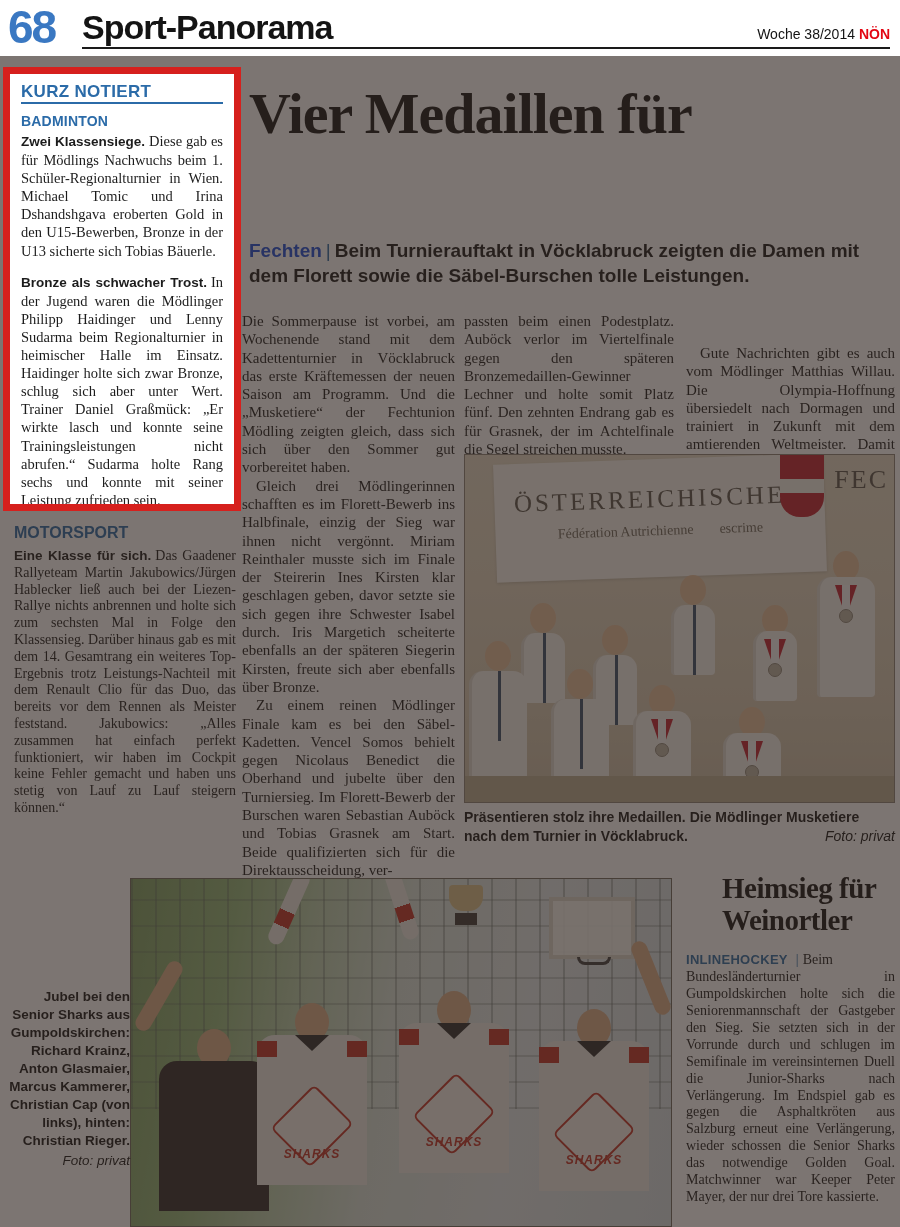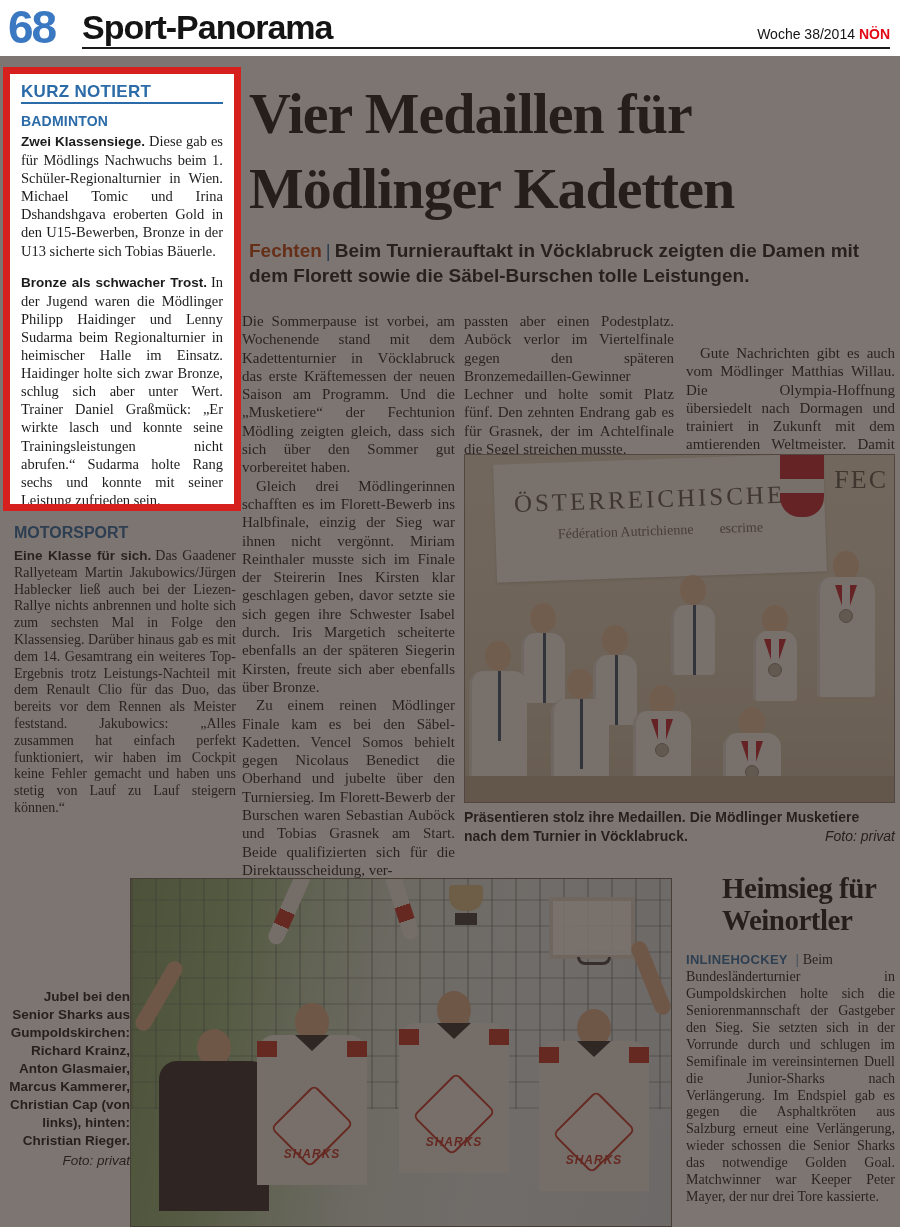--- a/index.html
+++ b/index.html
@@ -36,21 +36,21 @@
   .ms-sport { position:absolute; left:14px; top:524px; width:220px; font-size:16px; font-weight:bold; color:#2b6ba8; }
   .ms-body { position:absolute; left:14px; top:548px; width:222px; }
   .ms-body p.body { font-size:14px; line-height:1.2; }
 
   
   .headline { position:absolute; left:249px; top:76px; width:648px;
               font-family:"Liberation Serif", serif; font-weight:bold; color:#141414;
               font-size:58px; line-height:1.3; letter-spacing:-1px; }
   .standfirst { position:absolute; left:249px; top:238px; width:645px;
                 font-size:19px; font-weight:bold; line-height:1.32; color:#1a1a1a; }
-  .kicker { color:#c2410c; }
+  .kicker { color:#1d4ed8; }
   .sep { color:#2d6ca5; font-weight:normal; padding:0 4px; }
 
   .col { position:absolute; top:312px; }
   .col p.body { font-size:15px; line-height:1.22; }
   .col p.body + p.body { margin-top:0; }
   .col1 { left:242px; width:213px; }
   .col2 { left:464px; width:210px; }
   .col3 { left:686px; width:209px; }
 
   
@@ -135,34 +135,33 @@
 <div class="hdr-num">68</div>
 <div class="hdr-title">Sport-Panorama</div>
 <div class="hdr-rule"></div>
 <div class="hdr-issue">
   <span>Woche 38/2014</span>
   <span class="brand">NÖN</span>
 </div>
 
 <div class="headline">
   <div>Vier Medaillen für</div>
-  <div>Mödlinger Kadetten</div>
 </div>
 
 <div class="standfirst">
   <span class="kicker">Fechten</span><span class="sep">|</span><span>Beim Turnierauftakt in Vöcklabruck zeigten die Damen mit dem Florett sowie die Säbel-Burschen tolle Leistungen.</span>
 </div>
 
 <div class="col col1">
   <p class="body">Die Sommerpause ist vorbei, am Wochenende stand mit dem Kadettenturnier in Vöcklabruck das erste Kräftemessen der neuen Saison am Programm. Und die „Musketiere“ der Fechtunion Mödling zeigten gleich, dass sich sich über den Sommer gut vorbereitet haben.</p>
   <p class="body indent">Gleich drei Mödlingerinnen schafften es im Florett-Bewerb ins Halbfinale, einzig der Sieg war ihnen nicht vergönnt. Miriam Reinthaler musste sich im Finale der Steirerin Ines Kirsten klar geschlagen geben, davor setzte sie sich gegen ihre Schwester Isabel durch. Iris Margetich scheiterte ebenfalls an der späteren Siegerin Kirsten, freute sich aber ebenfalls über Bronze.</p>
   <p class="body indent">Zu einem reinen Mödlinger Finale kam es bei den Säbel-Kadetten. Vencel Somos behielt gegen Nicolaus Benedict die Oberhand und jubelte über den Turniersieg. Im Florett-Bewerb der Burschen waren Sebastian Auböck und Tobias Grasnek am Start. Beide qualifizierten sich für die Direktausscheidung, ver-</p>
 </div>
 <div class="col col2">
-  <p class="body">passten aber einen Podestplatz. Auböck verlor im Viertelfinale gegen den späteren Bronzemedaillen-Gewinner Lechner und holte somit Platz fünf. Den zehnten Endrang gab es für Grasnek, der im Achtelfinale die Segel streichen musste.</p>
+  <p class="body">passten beim einen Podestplatz. Auböck verlor im Viertelfinale gegen den späteren Bronzemedaillen-Gewinner Lechner und holte somit Platz fünf. Den zehnten Endrang gab es für Grasnek, der im Achtelfinale die Segel streichen musste.</p>
 </div>
 <div class="col col3">
   <p class="body indent">Gute Nachrichten gibt es auch vom Mödlinger Matthias Willau. Die Olympia-Hoffnung übersiedelt nach Dormagen und trainiert in Zukunft mit dem amtierenden Weltmeister. Damit hat Willau die besten Trainingsmöglichkeiten.</p>
 </div>
 
 <div class="photo1">
   <div class="banner">
     <div class="banner-l1">ÖSTERREICHISCHER</div>
     <div class="banner-l2">
       <span>Fédération Autrichienne</span><span class="esc">escrime</span>

